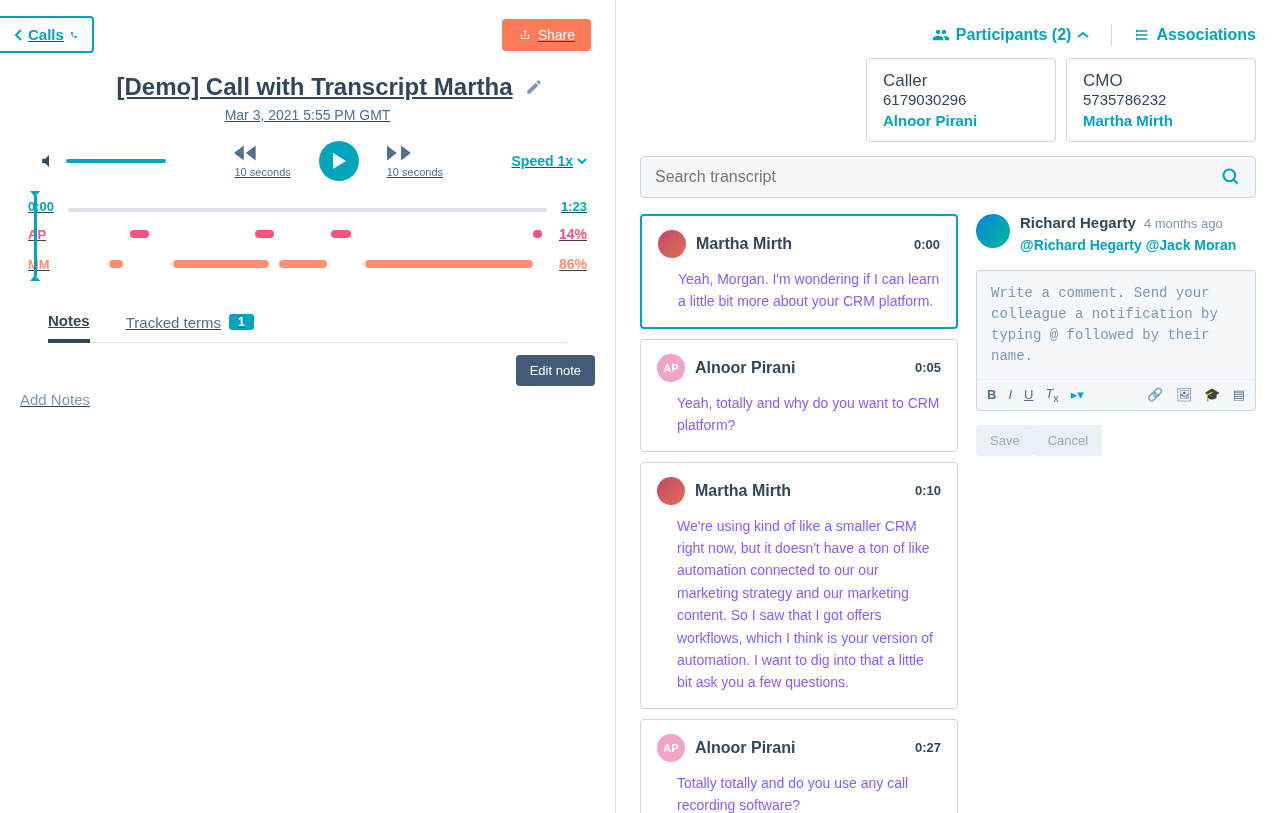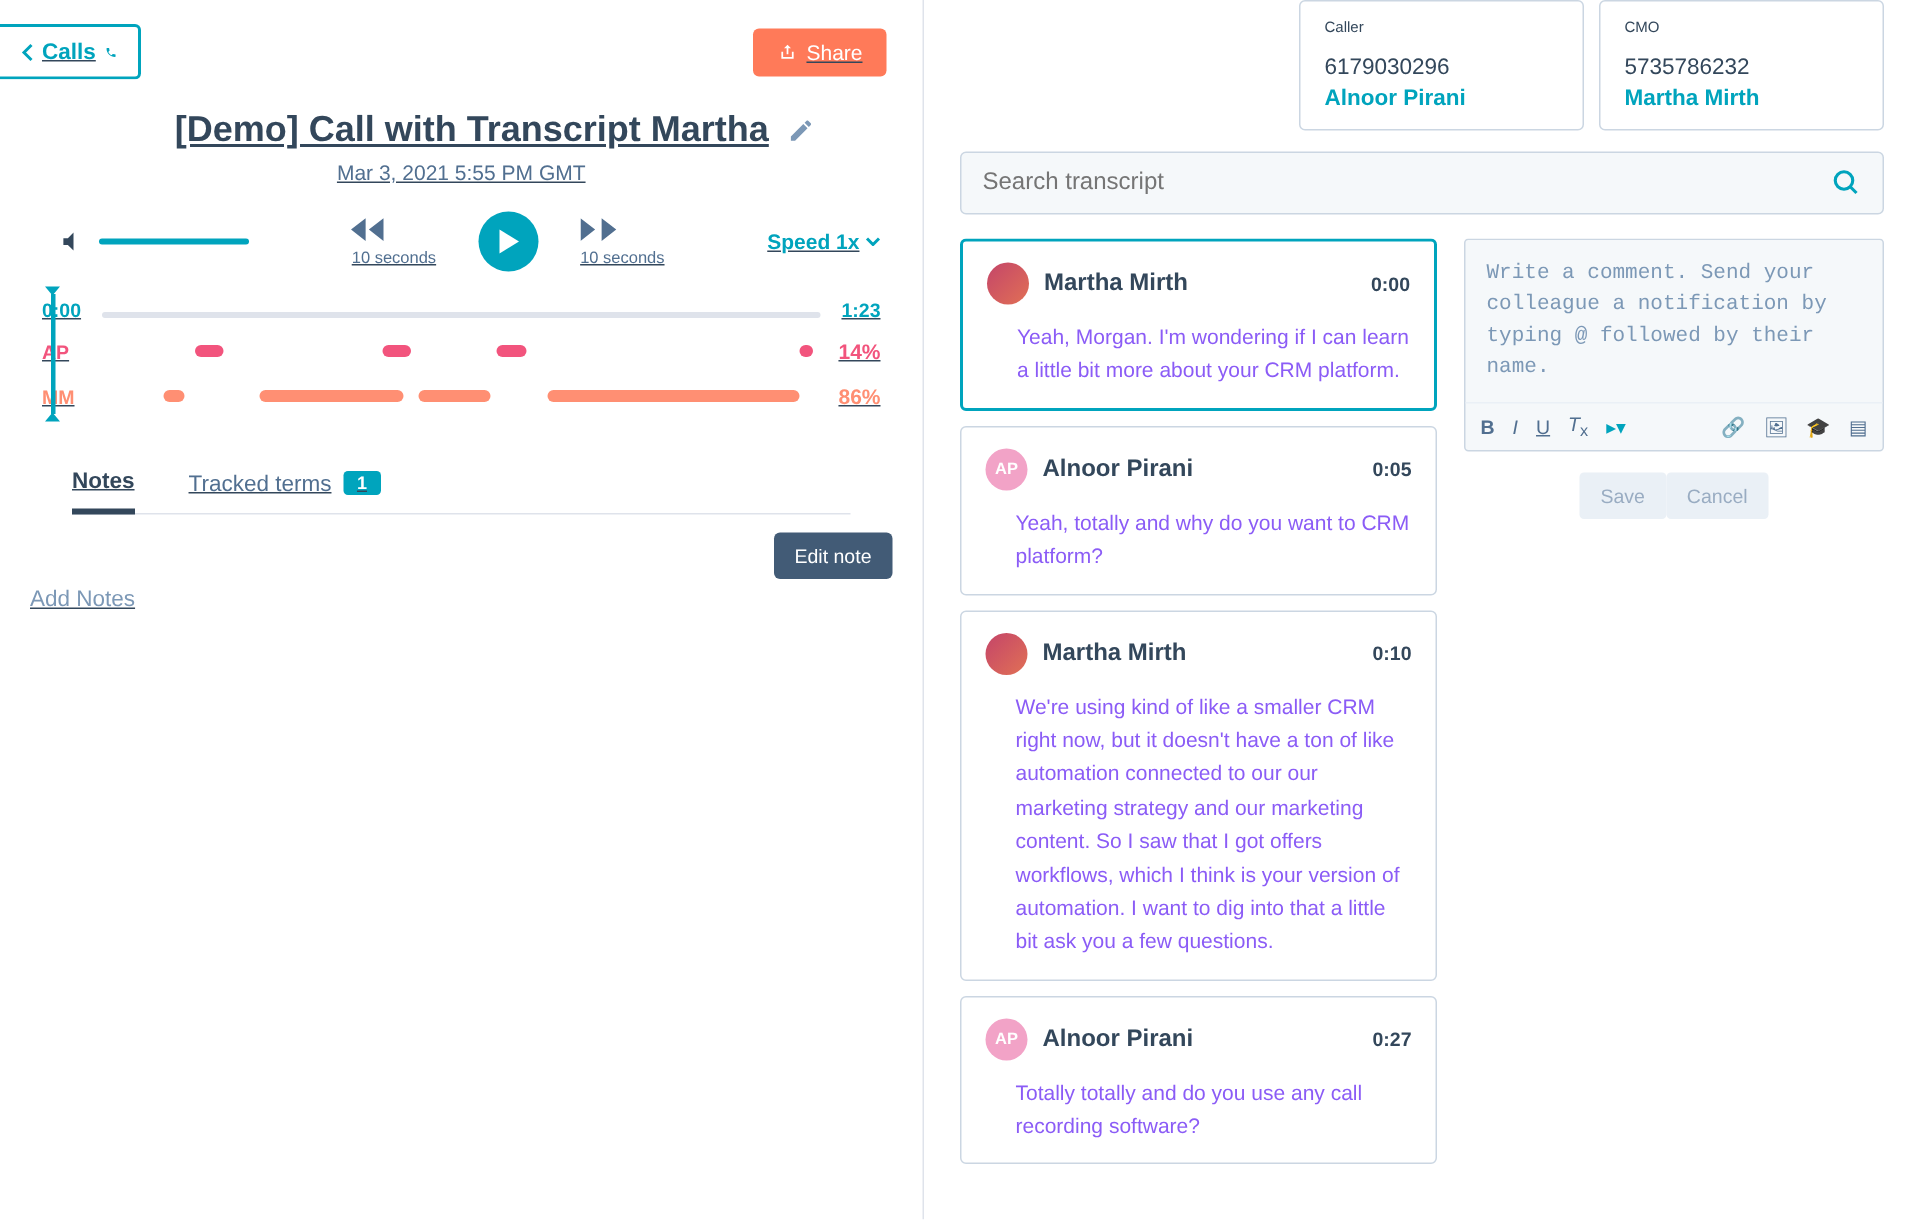--- a/index.html
+++ b/index.html
@@ -39,21 +39,21 @@
 .tab.active { font-weight: 700; color: #33475b; border-bottom: 4px solid #33475b; margin-bottom: -1px; }
 .badge { background: #00a4bd; color: #fff; font-size: 12px; padding: 1px 9px; border-radius: 3px; font-weight: 600; }
 .notes-area { padding: 12px 20px; }
 .edit-note-btn { float: right; background: #425b76; color: #fff; border: none; border-radius: 4px; padding: 8px 14px; font-size: 13px; cursor: pointer; }
 .add-notes { color: #7c98b6; font-size: 15px; margin-top: 36px; }
 .right-top { display: flex; justify-content: flex-end; gap: 22px; padding: 24px 0 12px 0; align-items: center; }
 .link-btn { color: #00a4bd; font-weight: 600; font-size: 16px; display: flex; align-items: center; gap: 6px; cursor: pointer; }
 .vl { width: 1px; height: 22px; background: #cbd6e2; }
 .part-cards { display: flex; gap: 10px; justify-content: flex-end; }
 .part-card { border: 1px solid #cbd6e2; border-radius: 4px; padding: 12px 16px; min-width: 190px; }
-.part-role { font-size: 10px; color: #33475b; margin-bottom: 12px; }
+.part-role { font-size: 17px; color: #33475b; margin-bottom: 0; }
 .part-phone { font-size: 15px; color: #33475b; margin-bottom: 4px; }
 .part-name { color: #00a4bd; font-weight: 600; font-size: 15px; }
 .search-bar { margin-top: 14px; display: flex; align-items: center; border: 1px solid #cbd6e2; background: #f5f8fa; border-radius: 4px; padding: 10px 14px; }
 .search-bar input { flex: 1; border: none; background: transparent; font-size: 16px; color: #516f90; outline: none; }
 .content-row { display: flex; gap: 14px; margin-top: 16px; flex: 1; overflow: hidden; }
 .transcript-col { flex: 1; overflow-y: auto; display: flex; flex-direction: column; gap: 10px; padding-right: 4px; }
 .msg { border: 1px solid #cbd6e2; border-radius: 4px; padding: 14px 16px; }
 .msg.active { border: 2px solid #00a4bd; }
 .msg-head { display: flex; align-items: center; gap: 10px; margin-bottom: 10px; }
 .avatar { width: 28px; height: 28px; border-radius: 50%; display: flex; align-items: center; justify-content: center; color: #fff; font-size: 11px; font-weight: 600; }
@@ -68,21 +68,21 @@
 .comment-body { flex: 1; }
 .comment-head { display: flex; gap: 8px; align-items: baseline; }
 .comment-name { font-weight: 700; font-size: 15px; }
 .comment-time { font-size: 13px; color: #7c98b6; }
 .comment-text { margin-top: 4px; font-weight: 600; color: #00a4bd; font-size: 14px; line-height: 1.5; }
 .editor { border: 1px solid #cbd6e2; background: #f5f8fa; border-radius: 3px; }
 .editor-text { padding: 12px 14px; color: #7c98b6; font-size: 14px; min-height: 80px; line-height: 1.5; font-family: Liberation Mono, monospace; }
 .editor-bar { display: flex; align-items: center; gap: 12px; padding: 6px 10px; border-top: 1px solid #eaf0f6; font-size: 13px; color: #516f90; }
 .editor-bar span { cursor: pointer; }
 .editor-bar .spacer { flex: 1; }
-.btns { display: flex; gap: 0; justify-content: center; }
+.btns { display: flex; gap: 0; }
 .btn { border: none; border-radius: 3px; padding: 8px 14px; font-size: 13px; cursor: pointer; background: #eaf0f6; color: #99acc2; }
 svg { display: block; }
 </style>
 </head>
 <body>
 
 <div class="left-panel">
   <div class="header-bar">
     <div class="calls-back">
       <svg viewBox="0 0 8 12">
@@ -185,20 +185,38 @@
       <span class="badge">1</span>
     </div>
   </div>
   <div class="notes-area">
     <button class="edit-note-btn">Edit note</button>
     <div class="add-notes">Add Notes</div>
   </div>
 </div>
 
 <div class="right-panel">
+  <div class="right-top">
+    <div class="link-btn">
+      <svg width="18" height="14" viewBox="0 0 24 18">
+          <path fill="#00a4bd" d="M16 8c1.7 0 3-1.3 3-3s-1.3-3-3-3-3 1.3-3 3 1.3 3 3 3zM8 8c1.7 0 3-1.3 3-3S9.7 2 8 2 5 3.3 5 5s1.3 3 3 3zm0 2c-2.3 0-7 1.2-7 3.5V16h14v-2.5C15 11.2 10.3 10 8 10zm8 0c-.3 0-.6 0-1 .1 1.2.8 2 1.9 2 3.4V16h6v-2.5c0-2.3-4.7-3.5-7-3.5z"></path>
+        </svg>
+      <span>Participants (2)</span>
+      <svg width="12" height="8" viewBox="0 0 12 8">
+          <path d="M1 6l5-4 5 4" stroke="#00a4bd" stroke-width="2" fill="none"></path>
+        </svg>
+    </div>
+    <div class="vl"></div>
+    <div class="link-btn">
+      <svg width="16" height="16" viewBox="0 0 24 24">
+          <path fill="none" stroke="#00a4bd" stroke-width="2" d="M4 6h16M4 12h16M4 18h16M4 4v4M4 10v4M4 16v4"></path>
+        </svg>
+      <span>Associations</span>
+    </div>
+  </div>
 
   <div class="part-cards" id="part-cards">
       <div class="part-card">
         <div class="part-role">Caller</div>
     <div class="part-phone">6179030296</div>
     <div class="part-name">Alnoor Pirani</div>
       </div>
       <div class="part-card">
         <div class="part-role">CMO</div>
     <div class="part-phone">5735786232</div>
@@ -243,20 +261,32 @@
         <div class="msg">
           <div class="msg-head">
       <div class="avatar av-ap">AP</div>
       <div class="msg-name">Alnoor Pirani</div>
       <div class="msg-time">0:27</div>
     </div>
     <div class="msg-text">Totally totally and do you use any call recording software?</div>
         </div>
       </div>
     <div class="comment-col">
+      <div id="comments">
+          <div class="comment-card">
+            <div class="avatar"></div>
+    <div class="comment-body">
+      <div class="comment-head">
+        <div class="comment-name">Richard Hegarty</div>
+        <div class="comment-time">4 months ago</div>
+      </div>
+      <div class="comment-text">@Richard Hegarty @Jack Moran</div>
+    </div>
+          </div>
+        </div>
       <div class="editor">
         <div class="editor-text">Write a comment. Send your colleague a notification by typing @ followed by their name.</div>
         <div class="editor-bar">
           <span><b>B</b></span>
           <span><i>I</i></span>
           <span><u>U</u></span>
           <span><i>T</i><sub>x</sub></span>
           <span style="color:#00a4bd;">▸▾</span>
           <span class="spacer"></span>
           <span>🔗</span>

